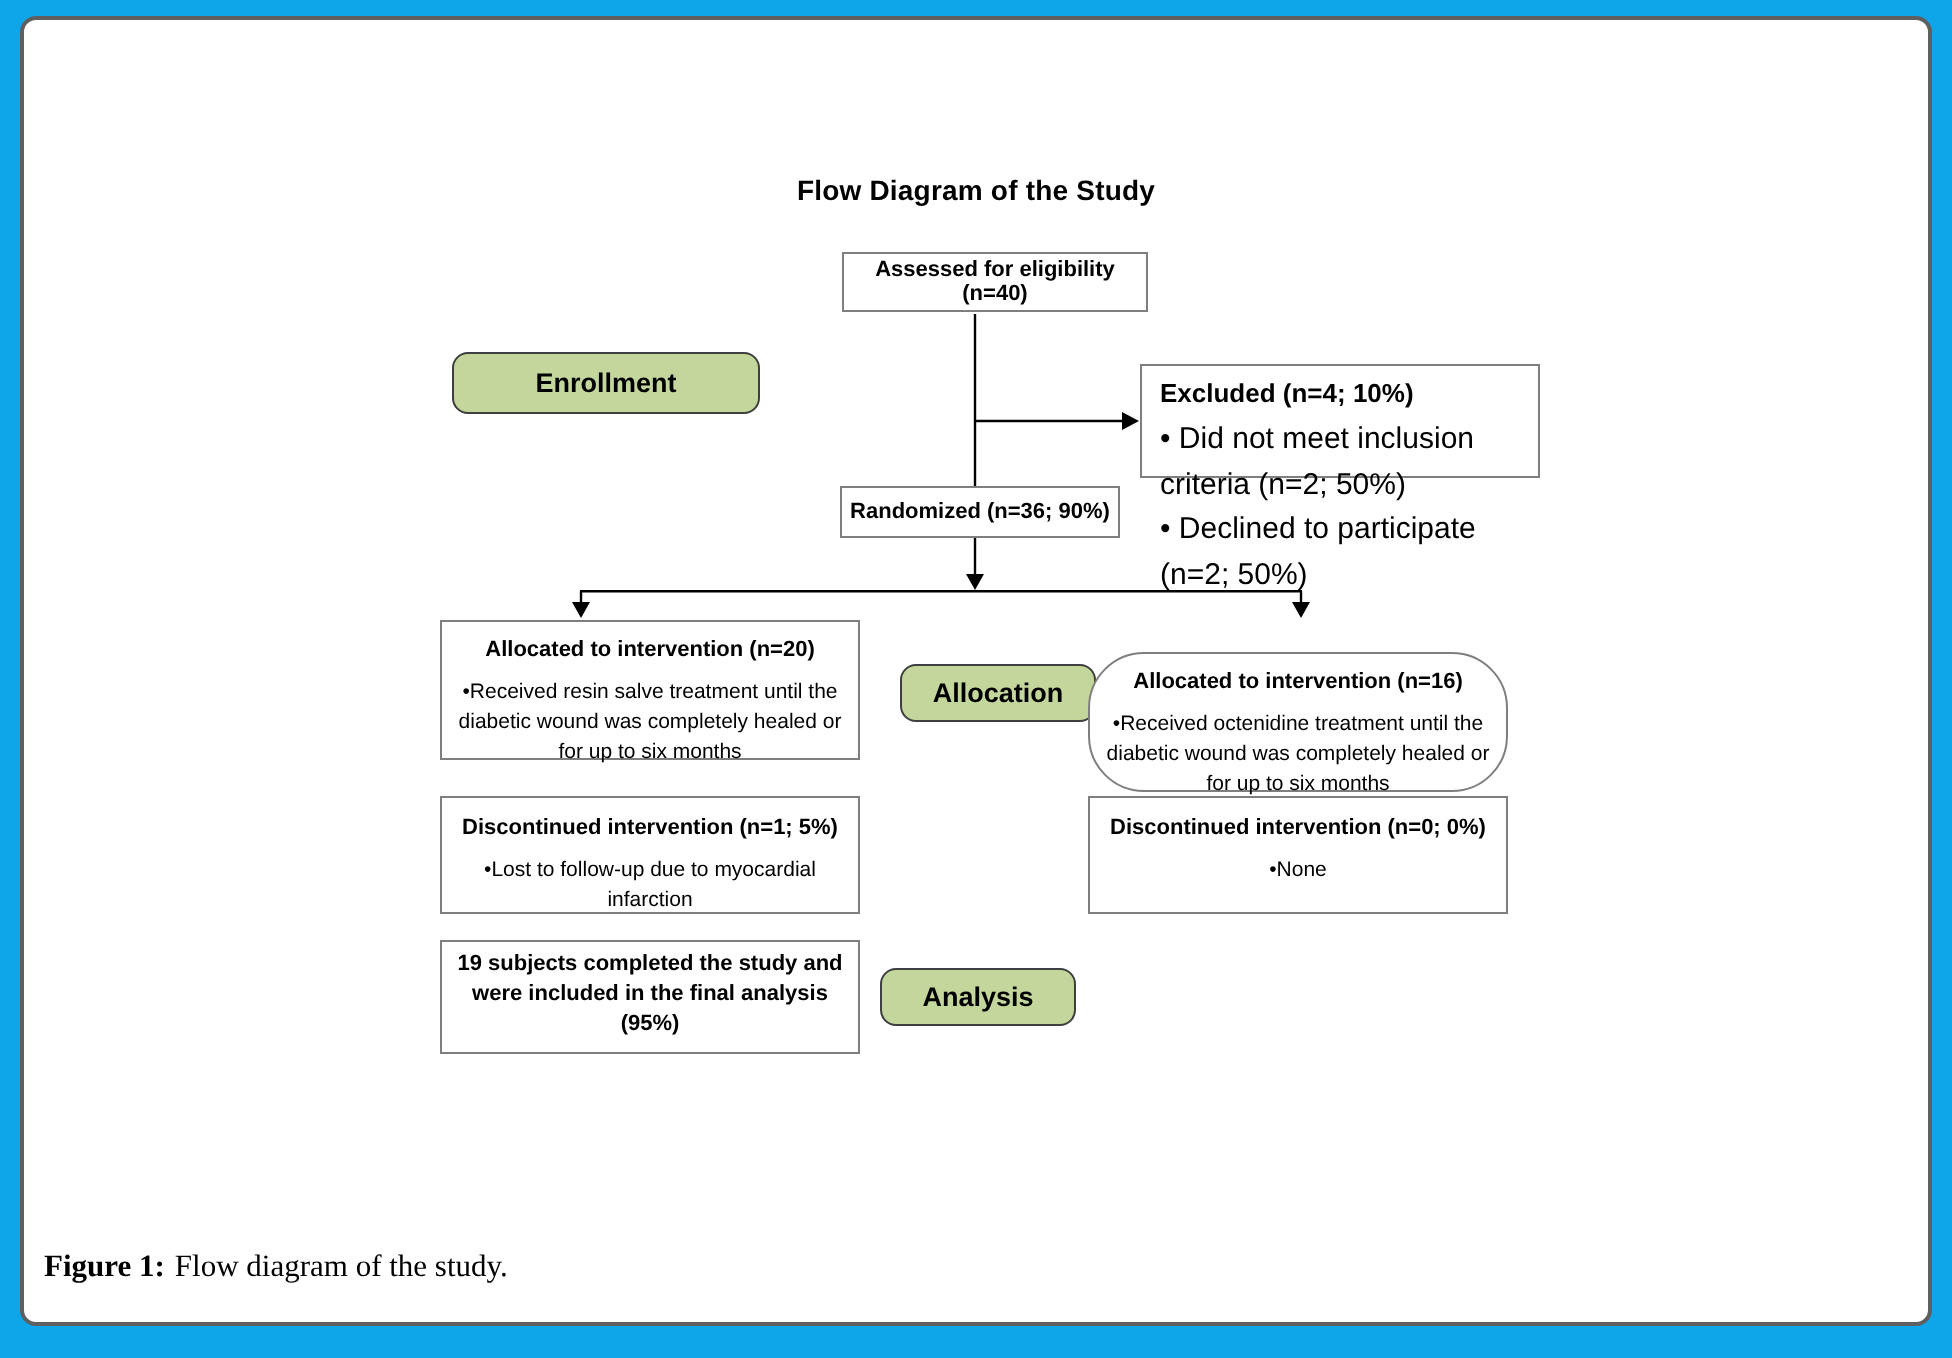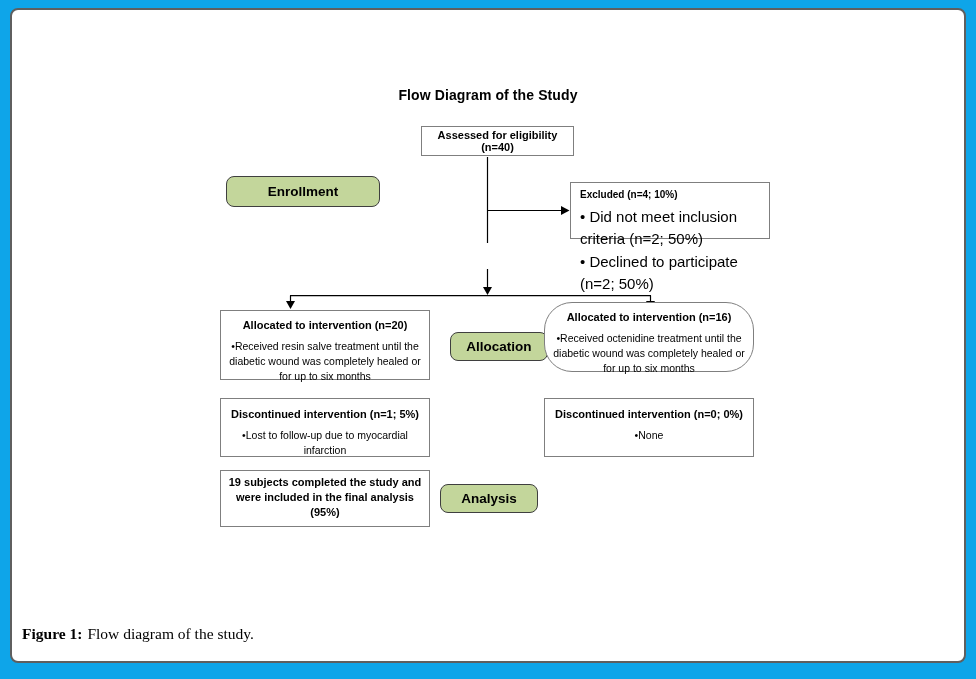--- a/index.html
+++ b/index.html
@@ -12,31 +12,31 @@
   .box{position:absolute;background:#ffffff;border:1px solid #7f7f7f;box-sizing:border-box;}
   .box .hdr{font-weight:bold;font-size:11px;line-height:1.25;}
   .center{text-align:center;}
   .stage{position:absolute;background:#c3d69b;border:1.5px solid #3f3f3f;border-radius:8px;
          box-sizing:border-box;display:flex;align-items:center;justify-content:center;
          font-weight:bold;font-size:13.5px;}
   .bullets{margin:4px 0 12px 0;padding:0;list-style:none;font-size:15px;line-height:1.5;}
   .bullets li::before{content:"\2022  ";}
   .pad{padding:6px 9px;}
   .vcenter{display:flex;align-items:center;justify-content:center;}
-  .excl .hdr{font-size:10px;}
+  .excl .hdr{font-size:13px;}
   .connectors{position:absolute;left:0;top:0;width:976px;height:679px;pointer-events:none;}
   .caption{position:absolute;left:22px;top:625px;font-family:"Liberation Serif",serif;
            font-size:15.5px;}
   .caption .lbl{font-weight:bold;}
   .caption .txt{margin-left:5px;}
   .b-assessed{left:421px;top:126px;width:153px;height:30px;font-weight:bold;font-size:11px;}
   .b-randomized{left:420px;top:243px;width:140px;height:26px;font-weight:bold;font-size:11px;}
   .b-excluded{left:570px;top:182px;width:200px;height:57px;}
   .b-alloc-l{left:220px;top:310px;width:210px;height:70px;}
-  .b-alloc-r{left:544px;top:302px;width:210px;height:70px;border-radius:28px;}
+  .b-alloc-r{left:544px;top:326px;width:210px;height:70px;border-radius:28px;}
   .b-fup-l{left:220px;top:398px;width:210px;height:59px;}
   .b-fup-r{left:544px;top:398px;width:210px;height:59px;}
   .b-ana-l{left:220px;top:470px;width:210px;height:57px;padding-top:4px;font-weight:bold;font-size:11px;line-height:1.35;}
   .b-ana-r{left:544px;top:470px;width:210px;height:57px;padding-top:10px;font-weight:bold;font-size:11px;line-height:1.35;}
   .s-enrollment{left:226px;top:176px;width:154px;height:31px;}
   .s-allocation{left:450px;top:332px;width:98px;height:29px;}
   .s-followup{left:438px;top:410px;width:100px;height:29px;}
   .s-analysis{left:440px;top:484px;width:98px;height:29px;}
   .cb{font-size:10.5px;line-height:1.45;margin:6px 4px 0 4px;}
   .cb::before{content:"\2022 ";}
@@ -71,20 +71,23 @@
   </div>
 
   <div class="box b-excluded pad excl">
     <div class="hdr">Excluded (n=4; 10%)</div>
     <ul class="bullets">
       <li>Did not meet inclusion criteria (n=2; 50%)</li>
       <li>Declined to participate (n=2; 50%)</li>
     </ul>
   </div>
 
+  <div class="box b-randomized vcenter center">
+    <span>Randomized (n=36; 90%)</span>
+  </div>
 
   <div class="box b-alloc-l center">
     <div class="hdr" style="margin-top:8px;">Allocated to intervention (n=20)</div>
     <div class="cb">Received resin salve treatment until the diabetic wound was completely healed or for up to six months</div>
   </div>
 
   <div class="stage s-allocation">
     <span>Allocation</span>
   </div>
 

